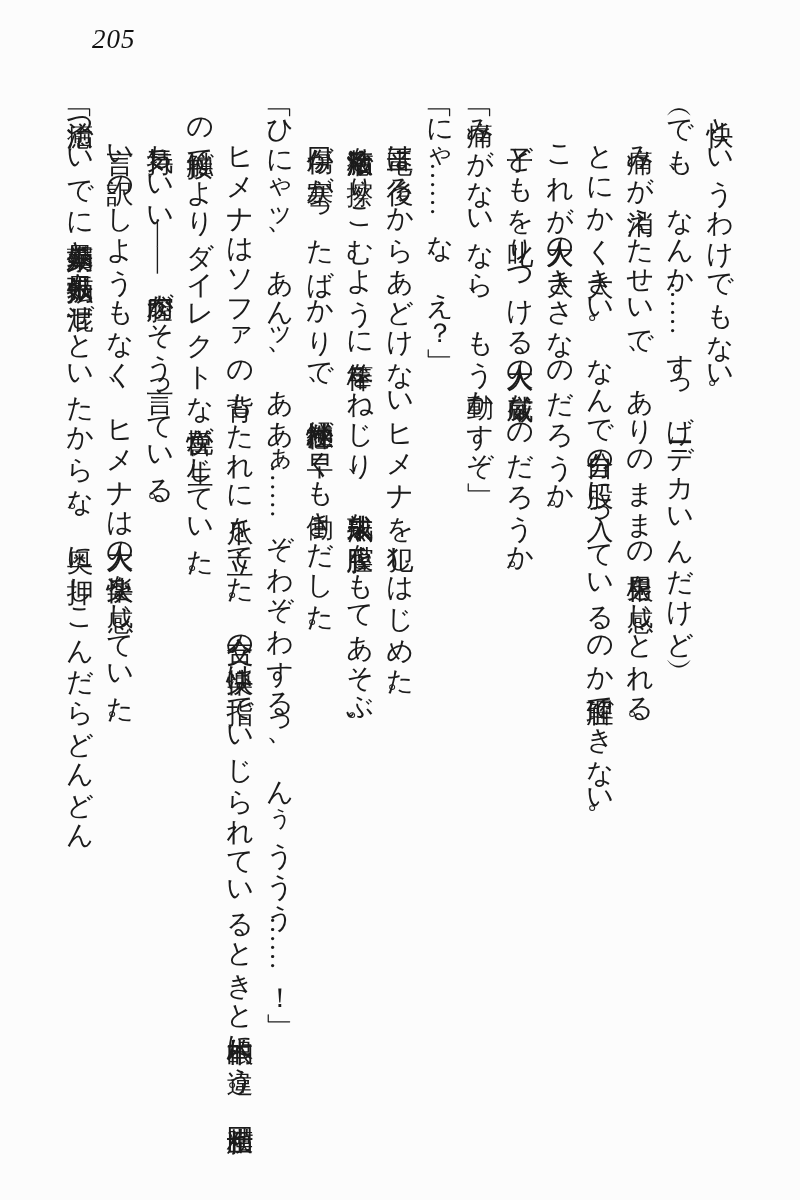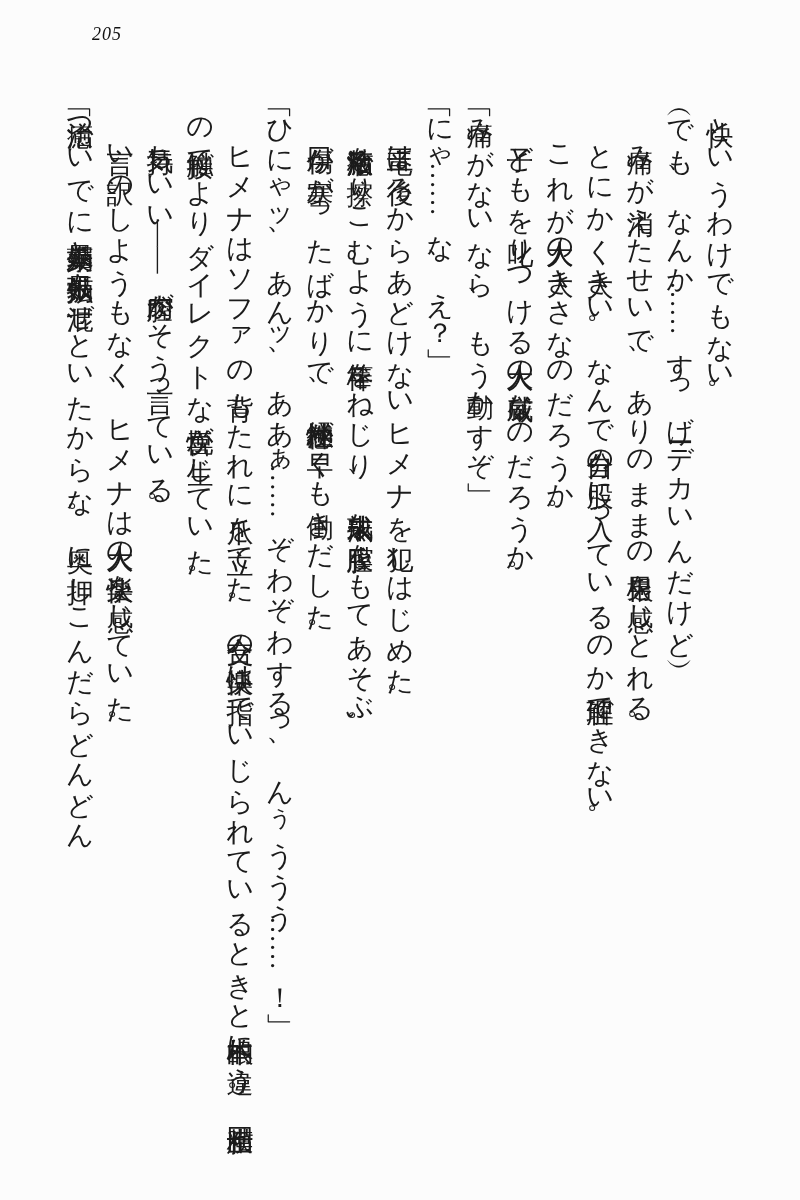--- a/index.html
+++ b/index.html
@@ -12,21 +12,21 @@
     height: 1200px;
     background: #fcfcfc;
     overflow: hidden;
     font-family: "Liberation Serif", "DejaVu Serif", serif;
     color: #1b1b1b;
   }
   .page-number {
     position: absolute;
     top: 24px;
     left: 92px;
-    font-size: 18px;
+    font-size: 27px;
     font-style: italic;
     letter-spacing: 1px;
     color: #111;
   }
   .text-block {
     position: absolute;
     top: 100px;
     right: 60px;
     height: 1030px;
     width: 684px;

